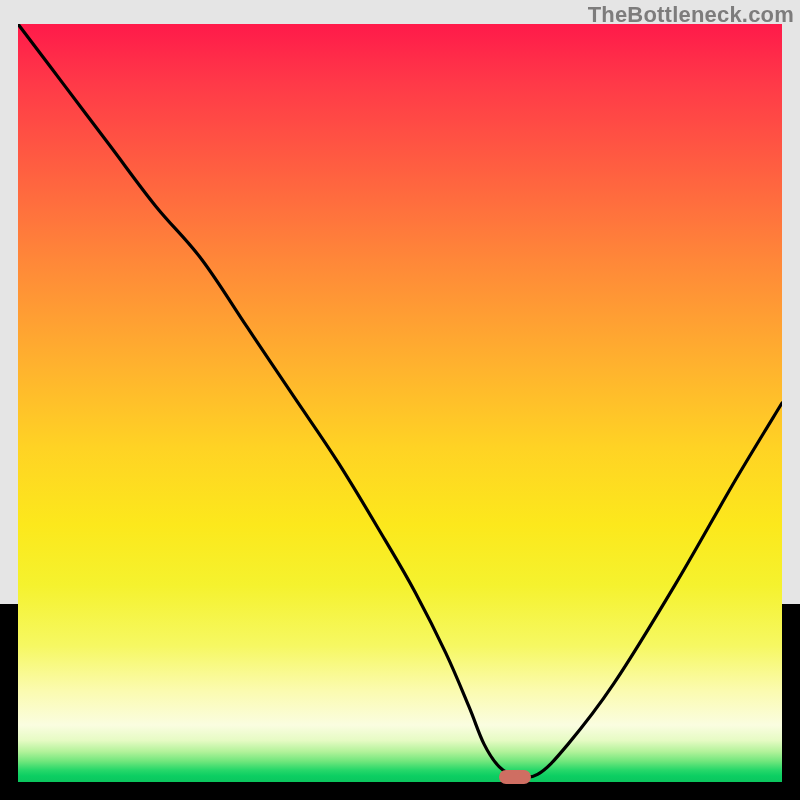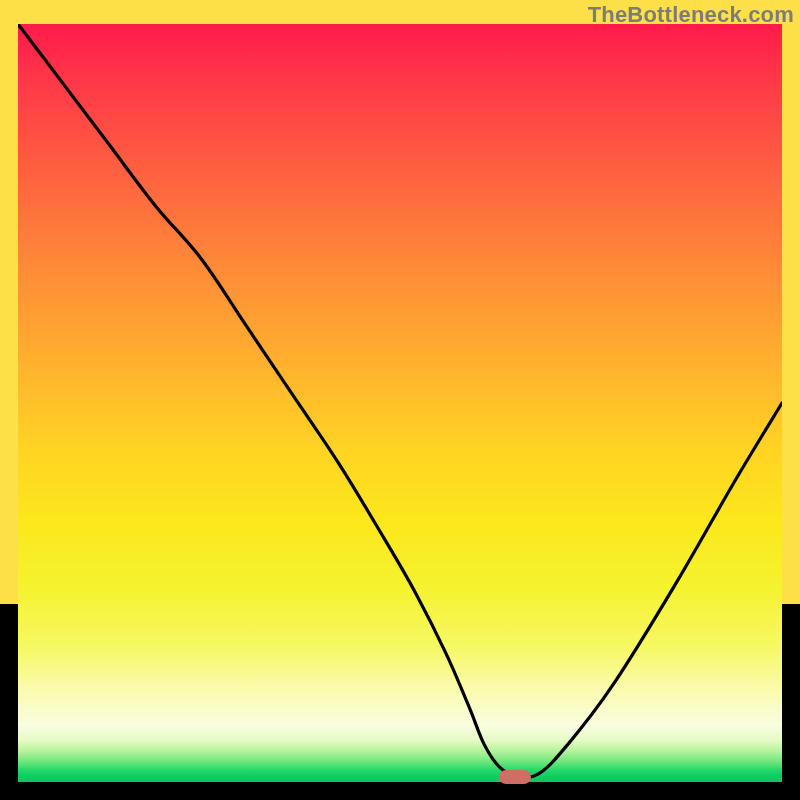--- a/index.html
+++ b/index.html
@@ -9,21 +9,21 @@
     height: 800px;
     overflow: hidden;
     background: #000;
   }
   .frame {
     position: absolute;
     left: 0;
     top: 0;
     width: 800px;
     height: 604px;
-    background: #fde047;
+    background: #e5e5e5;
   }
   .plot {
     position: absolute;
     left: 18px;
     top: 24px;
     width: 764px;
     height: 758px;
     background: linear-gradient(
       to bottom,
       #ff1a4a 0%,

